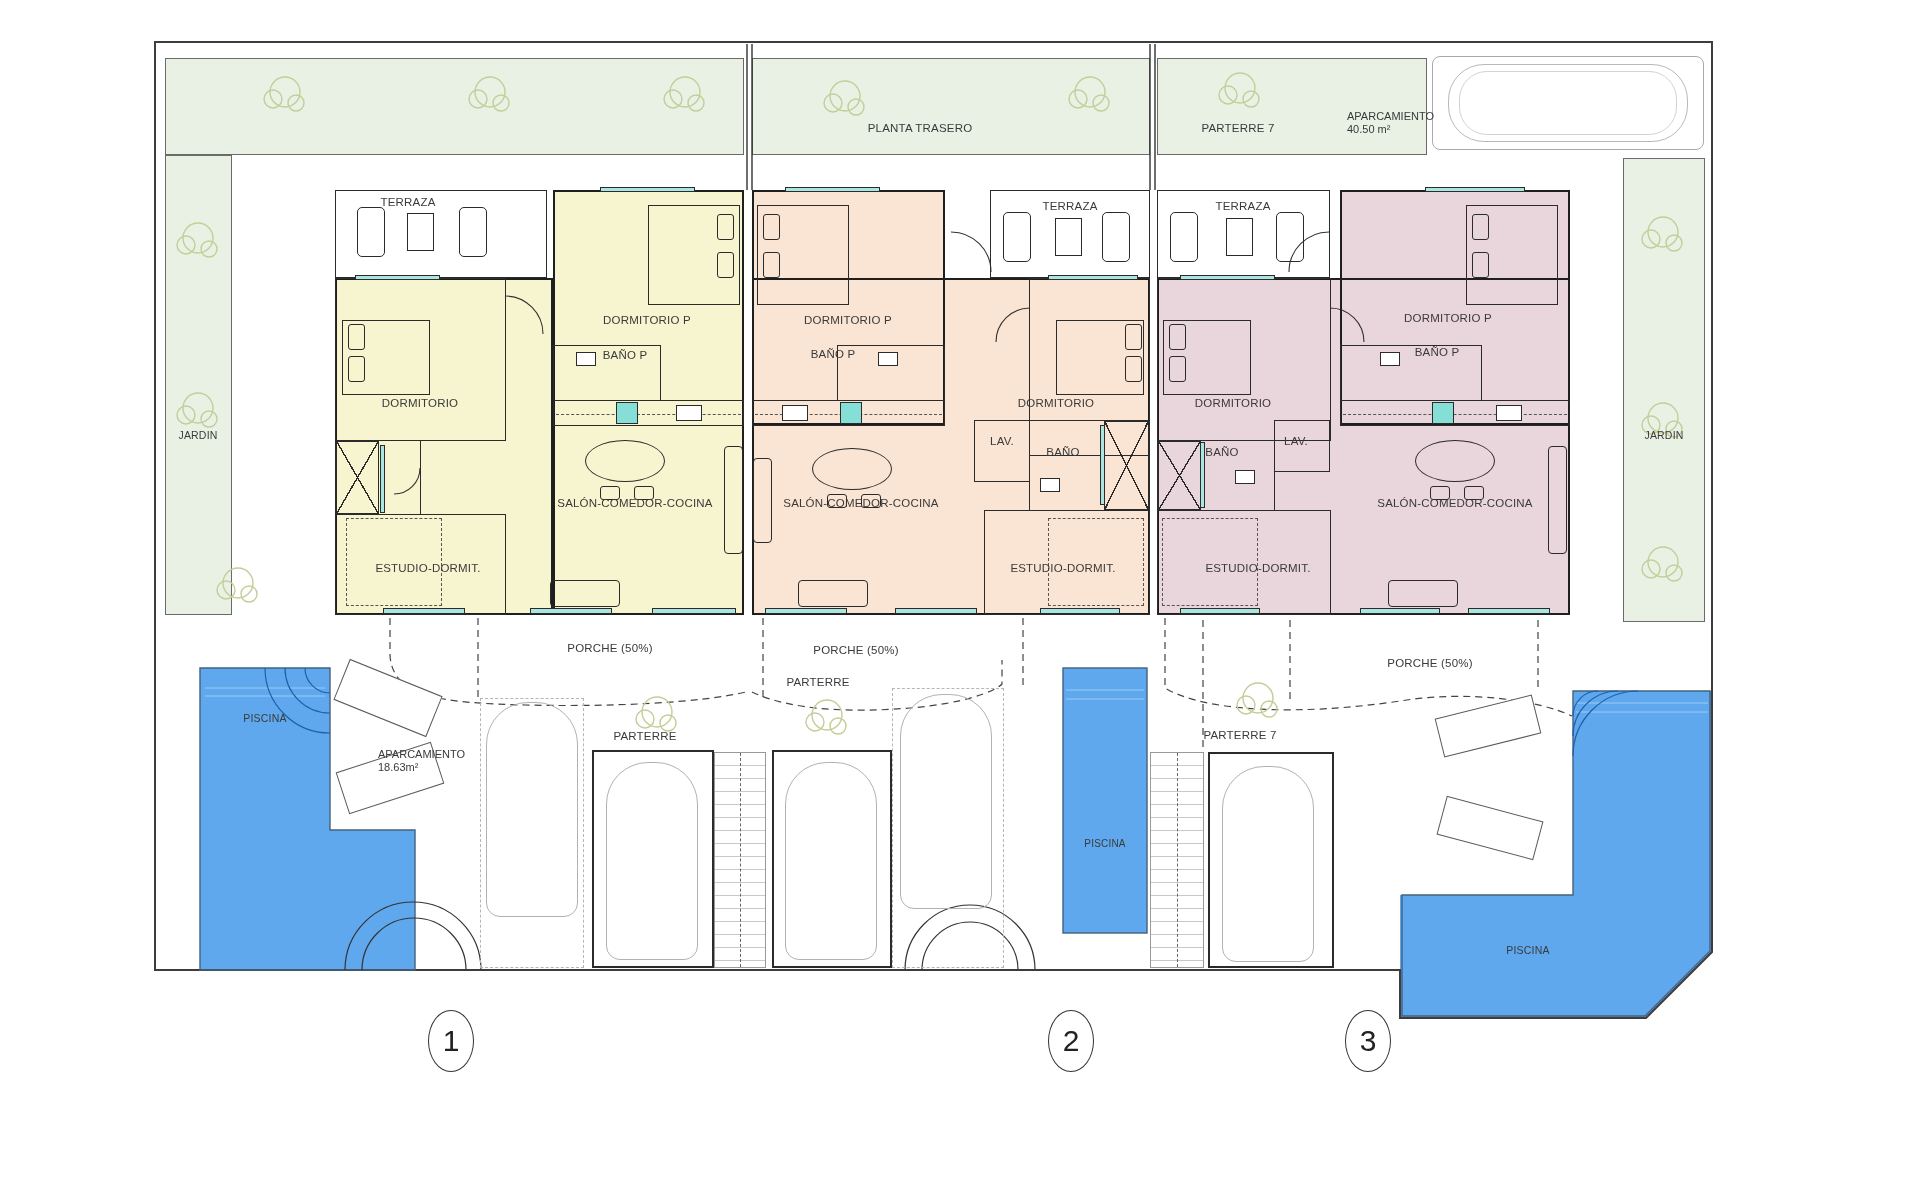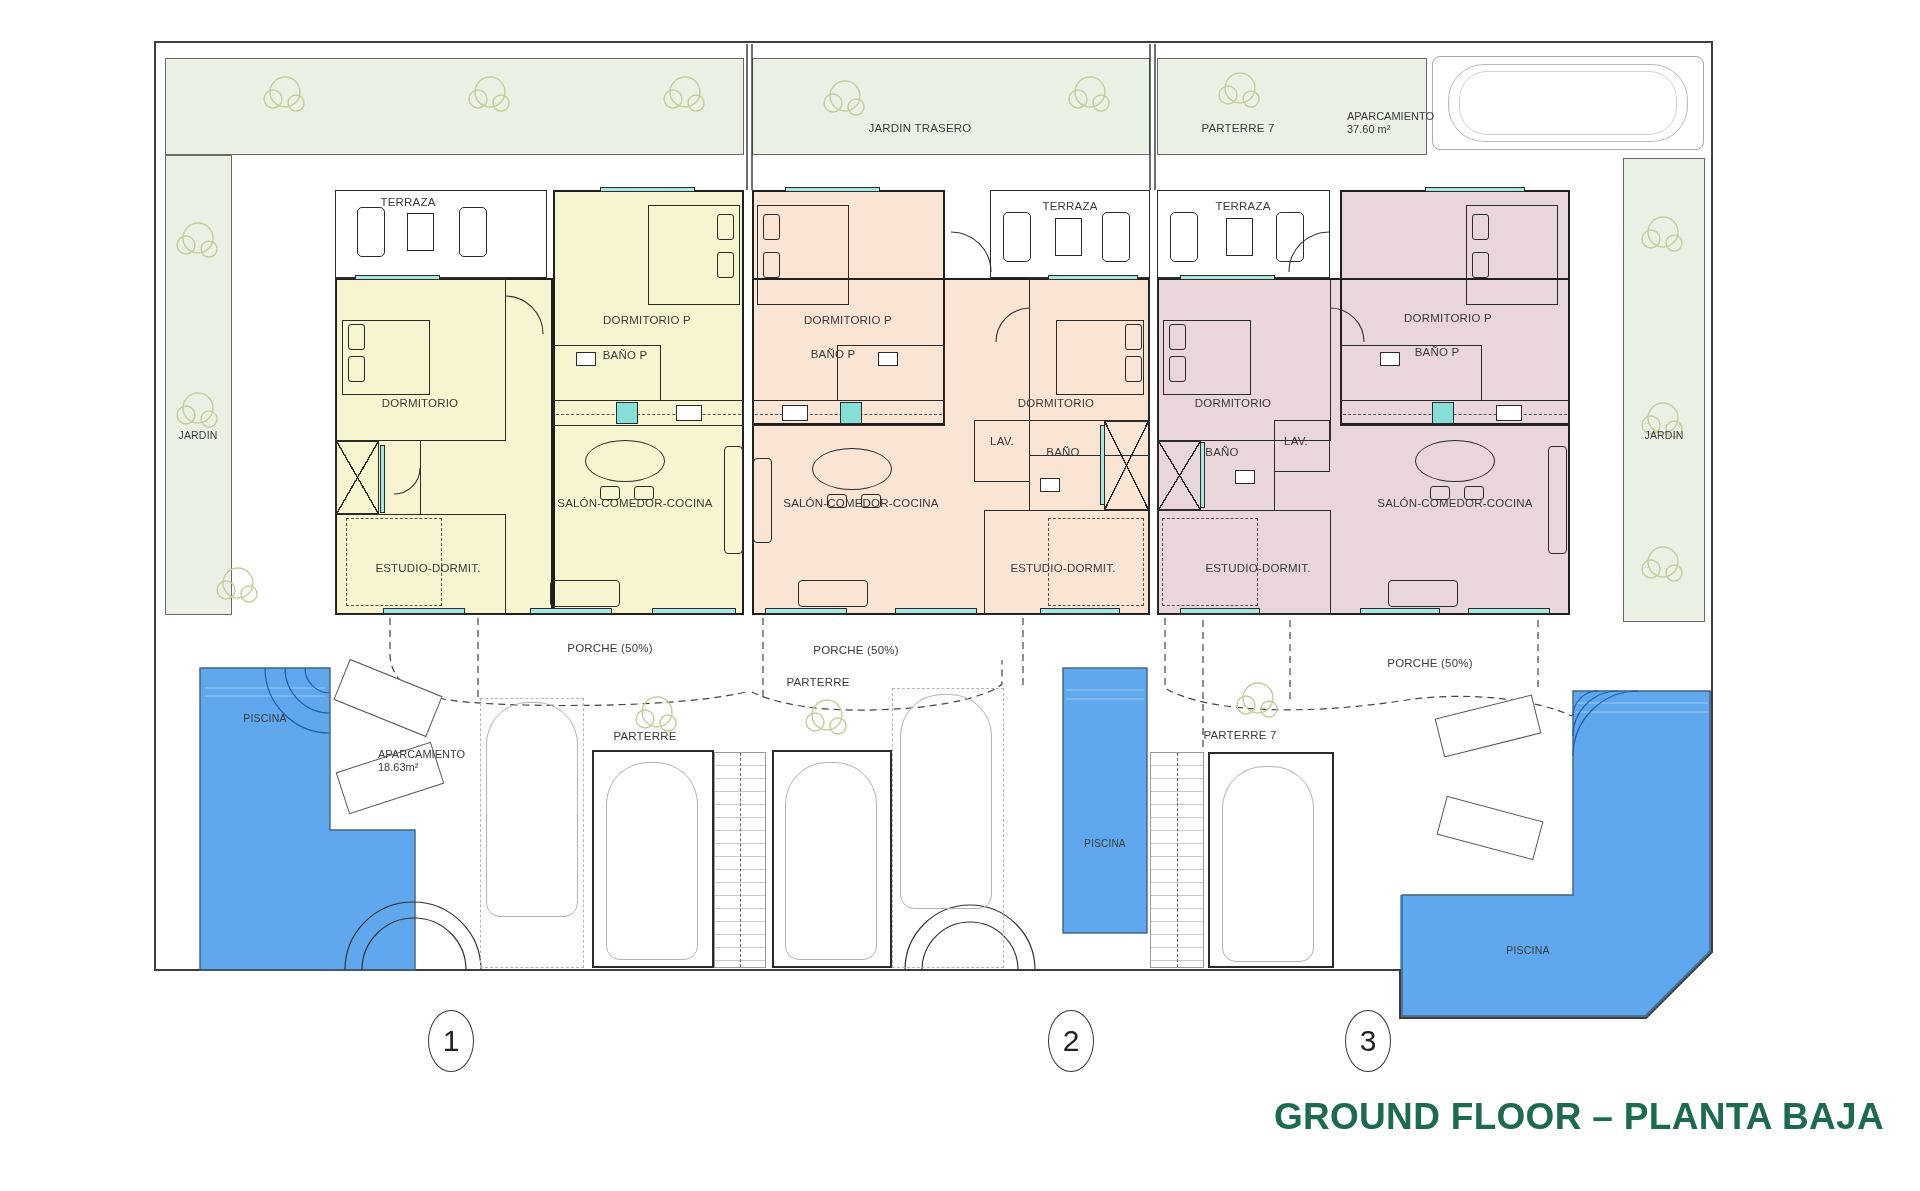--- a/index.html
+++ b/index.html
@@ -313,25 +313,25 @@
   <div class="gbox" style="left:772px;top:750px;width:120px;height:218px"></div>
   <div class="car" style="left:785px;top:762px;width:92px;height:198px"></div>
   <div class="dw" style="left:892px;top:688px;width:112px;height:280px"></div>
   <div class="car" style="left:900px;top:694px;width:92px;height:215px"></div>
   <div class="stairs" style="left:1150px;top:752px;width:54px;height:216px">
       <div class="dashv"></div>
     </div>
   <div class="gbox" style="left:1208px;top:752px;width:126px;height:216px"></div>
   <div class="car" style="left:1222px;top:766px;width:92px;height:196px"></div>
 
-  <span class="lbl" style="left:920px;top:128px">JARDIN TRASERO</span>
+  <span class="lbl" style="left:920px;top:128px">PLANTA TRASERO</span>
   <span class="lbl" style="left:1238px;top:128px">PARTERRE 7</span>
   <div class="lbl2" style="left:1347px;top:110px">
     <div>APARCAMIENTO</div>
-    <div>37.60 m²</div>
+    <div>40.50 m²</div>
   </div>
   <span class="lbl" style="left:198px;top:435px;font-size:10.5px">JARDIN</span>
   <span class="lbl" style="left:1664px;top:435px;font-size:10.5px">JARDIN</span>
 
   <span class="lbl" style="left:408px;top:202px">TERRAZA</span>
   <span class="lbl" style="left:1070px;top:206px">TERRAZA</span>
   <span class="lbl" style="left:1243px;top:206px">TERRAZA</span>
 
   <span class="lbl" style="left:647px;top:320px">DORMITORIO P</span>
   <span class="lbl" style="left:848px;top:320px">DORMITORIO P</span>
@@ -378,14 +378,13 @@
   <div class="numc" style="left:428px;top:1010px">
       <span>1</span>
     </div>
   <div class="numc" style="left:1048px;top:1010px">
       <span>2</span>
     </div>
   <div class="numc" style="left:1345px;top:1010px">
       <span>3</span>
     </div>
 
-  <div class="title">GROUND FLOOR – PLANTA BAJA</div>
 </div>
 
 </body></html>

